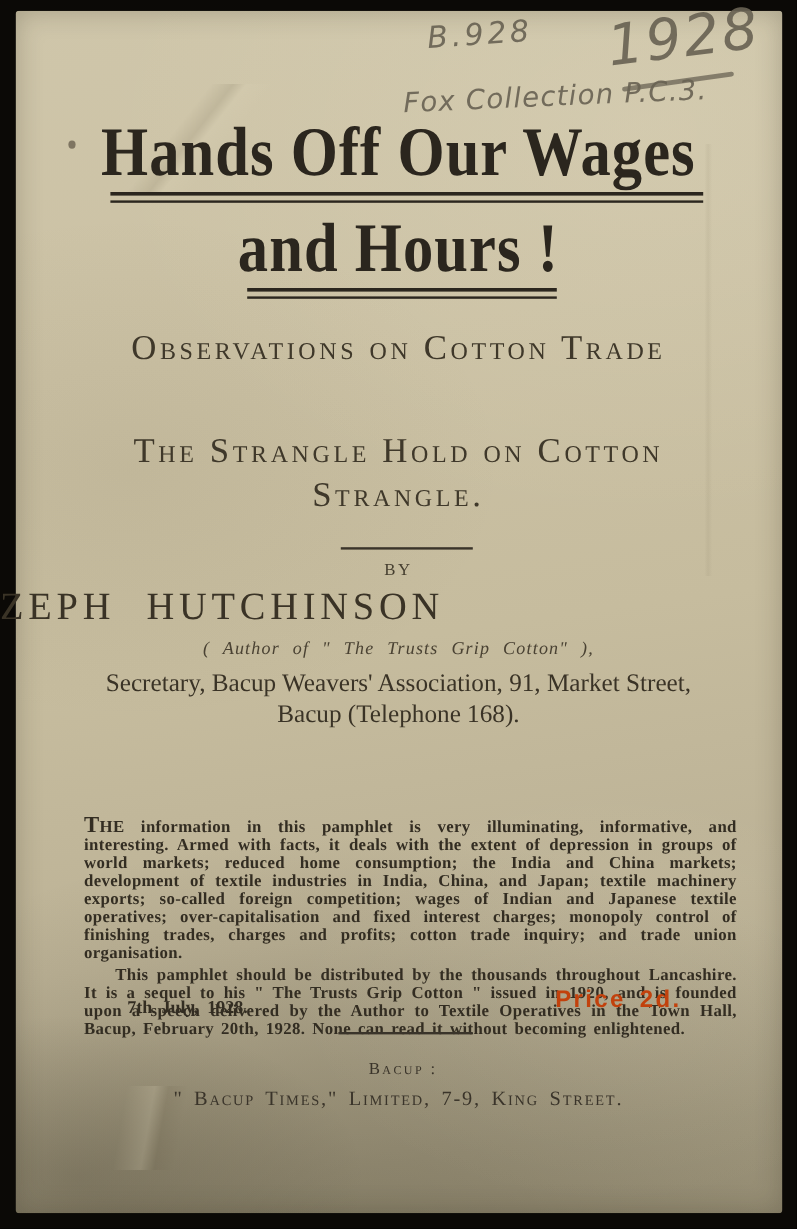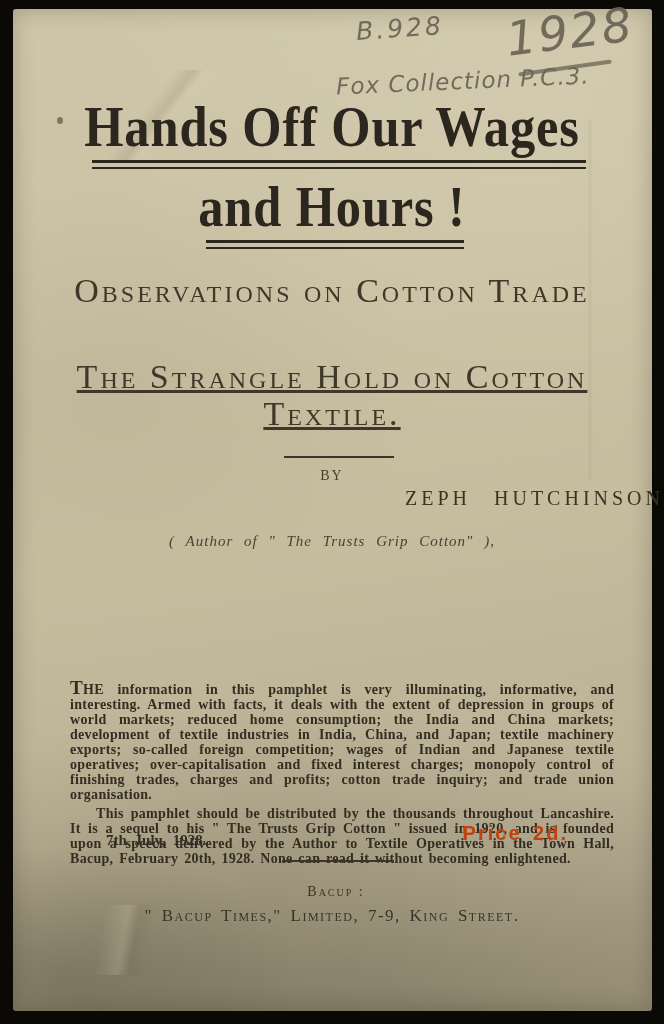--- a/index.html
+++ b/index.html
@@ -68,36 +68,36 @@
   .double-rule { position:absolute; height:9px;
     border-top:3px solid #2b261e; border-bottom:2px solid #2b261e; }
   .rule-t1 { left:92px;  top:160px; width:494px; }
   .rule-t2 { left:206px; top:240px; width:258px; }
 
   
   .subtitle {
     position:absolute; left:0; width:100%;
     text-align:center;
     font-variant:small-caps;
-    font-size:34px; line-height:37px;
+    font-size:29px; line-height:37px;
     letter-spacing:3px;
     color:#3f382a;
   }
   .subtitle-1 { top:272px; }
-  .subtitle-2 { top:358px;text-decoration:underline; }
+  .subtitle-2 { top:358px; }
 
   
   .thin-rule { position:absolute; height:2px; background:#3a342a; }
   .rule-by     { left:284px; top:456px; width:110px; }
   .rule-bottom { left:282px; top:860px; width:112px; }
 
   .by-label { position:absolute; left:0; width:100%; top:468px;
     text-align:center; font-size:14px; letter-spacing:2px; color:#463f30; }
   .author-name { position:absolute; left:0; width:100%; top:487px;
-    text-align:right; font-size:20px; letter-spacing:4px; word-spacing:14px; color:#3a3326; }
+    text-align:left; font-size:32px; letter-spacing:4px; word-spacing:14px; color:#3a3326; }
   .author-credit { position:absolute; left:0; width:100%; top:533px;
     text-align:center; font-style:italic; font-size:15px; word-spacing:6px;
     letter-spacing:1px; color:#4a4233; }
   .author-role { position:absolute; left:0; width:100%; top:556px;
     text-align:center; font-size:21px; line-height:26px; color:#3a3326; }
 
   
   .body-block { position:absolute; left:70px; top:634px; width:544px;
     font-weight:700; font-size:14px; line-height:15px;
     letter-spacing:0.3px; word-spacing:2px;
@@ -142,27 +142,31 @@
     <div class="main-title title-1">Hands Off Our Wages</div>
     <div class="double-rule rule-t1"></div>
     <div class="main-title title-2">and Hours !</div>
     <div class="double-rule rule-t2"></div>
 
     <div class="subtitle subtitle-1">
       <div>Observations on Cotton Trade</div>
     </div>
     <div class="subtitle subtitle-2">
       <div>The Strangle Hold on Cotton</div>
-      <div>Textile.</div>
+      <div>Strangle.</div>
     </div>
 
     <div class="thin-rule rule-by"></div>
     <div class="by-label">BY</div>
     <div class="author-name">ZEPH HUTCHINSON</div>
     <div class="author-credit">( Author of " The Trusts Grip Cotton" ),</div>
+    <div class="author-role">
+      <div>Secretary, Bacup Weavers' Association, 91, Market Street,</div>
+      <div>Bacup (Telephone 168).</div>
+    </div>
 
     <div class="body-block">
       <p class="para-1"><span class="lead-initial">T</span><span>HE</span><span> information in this pamphlet is very illuminating, informative, and interesting.  Armed with facts, it deals with the extent of depression in groups of world markets; reduced home consumption; the India and China markets; development of textile industries in India, China, and Japan; textile machinery exports; so-called foreign competition; wages of Indian and Japanese textile operatives; over-capitalisation and fixed interest charges; monopoly control of finishing trades, charges and profits; cotton trade inquiry; and trade union organisation.</span></p>
       <p class="para-2">This pamphlet should be distributed by the thousands throughout Lancashire.  It is a sequel to his " The Trusts Grip Cotton " issued in 1920, and is founded upon a speech delivered by the Author to Textile Operatives in the Town Hall, Bacup, February 20th, 1928.   None can read it without becoming enlightened.</p>
     </div>
 
     <div class="imprint-date">7th July, 1928.</div>
     <div class="imprint-price">Price 2d.</div>
 
     <div class="thin-rule rule-bottom"></div>

